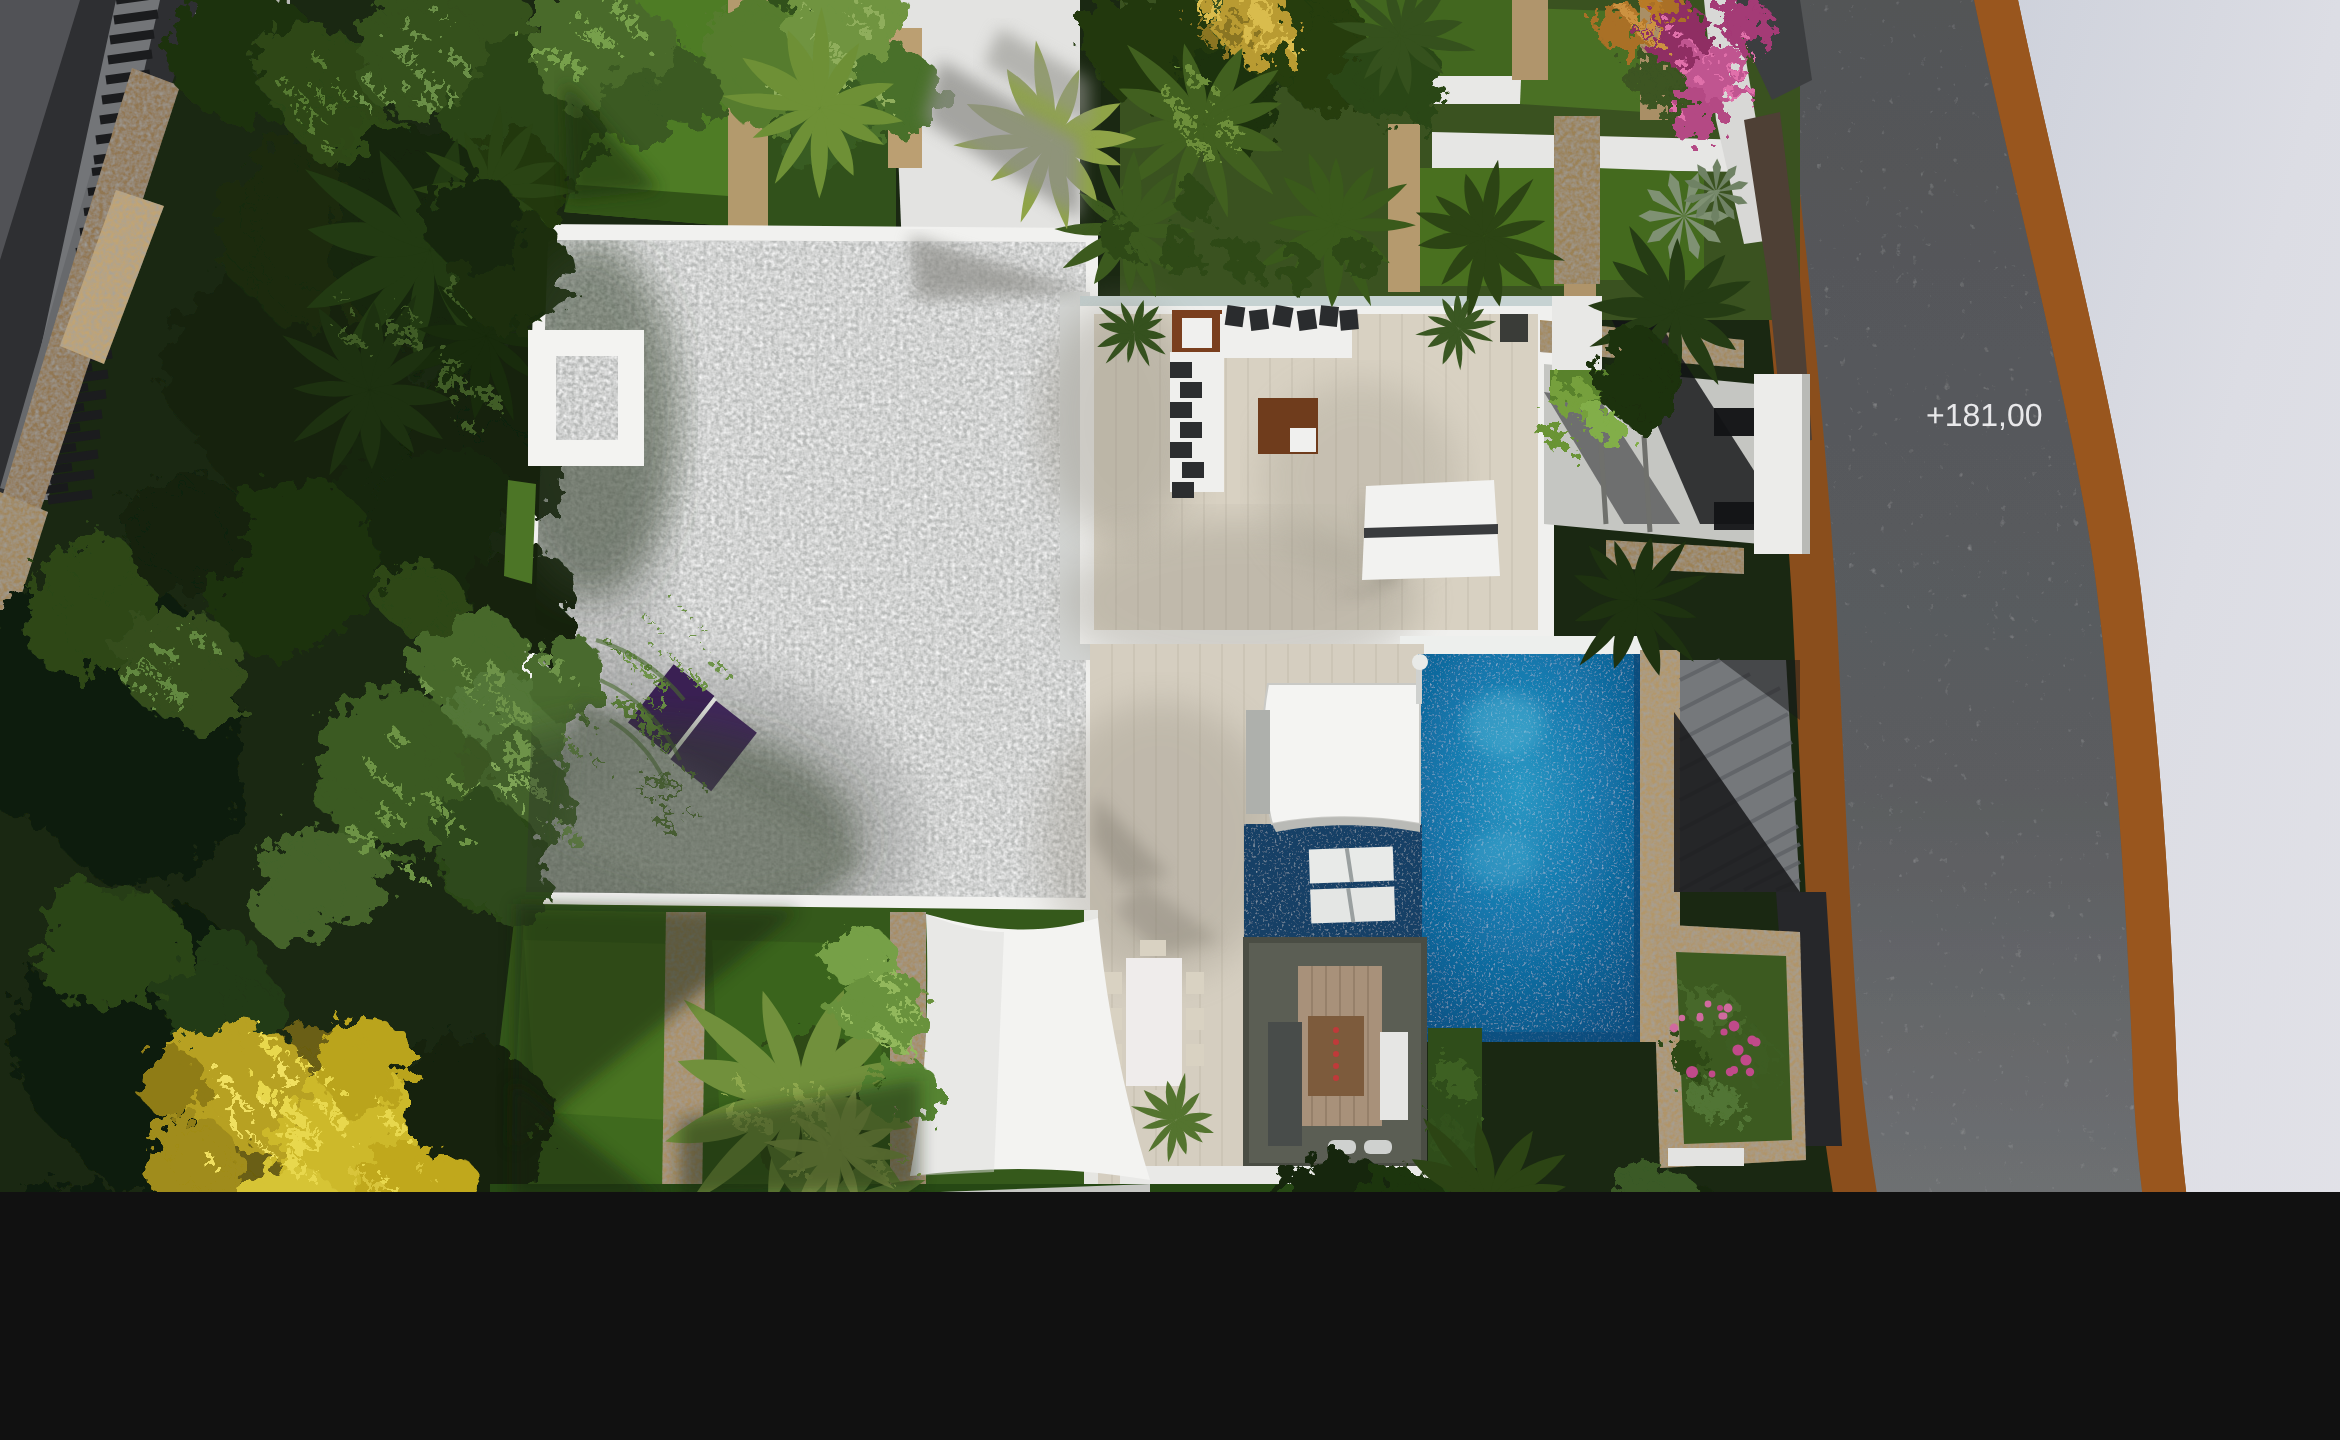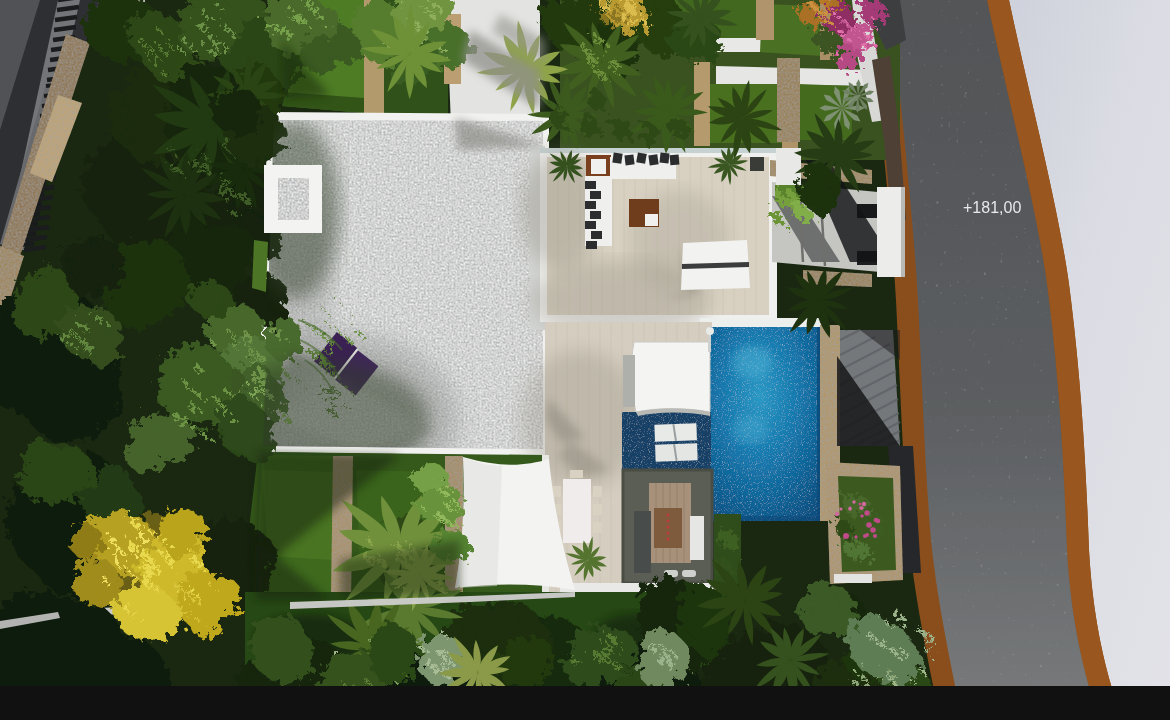--- a/index.html
+++ b/index.html
@@ -1,16 +1,16 @@
 <!DOCTYPE html>
 <html><head>
 <meta charset="utf-8">
 <style>
 html,body{margin:0;padding:0;background:#111;}
-#scene{width:1170px;height:686px;position:relative;overflow:hidden;font-family:"Liberation Sans", sans-serif;}
+#scene{width:1170px;height:596px;position:relative;overflow:hidden;font-family:"Liberation Sans", sans-serif;}
 </style>
 </head>
 <body>
 <div id="scene">
 <svg width="1170" height="720" viewBox="0 0 1170 720" xmlns="http://www.w3.org/2000/svg">
 <defs>
 <filter id="veg" x="-30%" y="-30%" width="160%" height="160%">
   <feTurbulence type="fractalNoise" baseFrequency="0.11" numOctaves="3" seed="7" result="n"></feTurbulence>
   <feDisplacementMap in="SourceGraphic" in2="n" scale="22"></feDisplacementMap>
 </filter>

